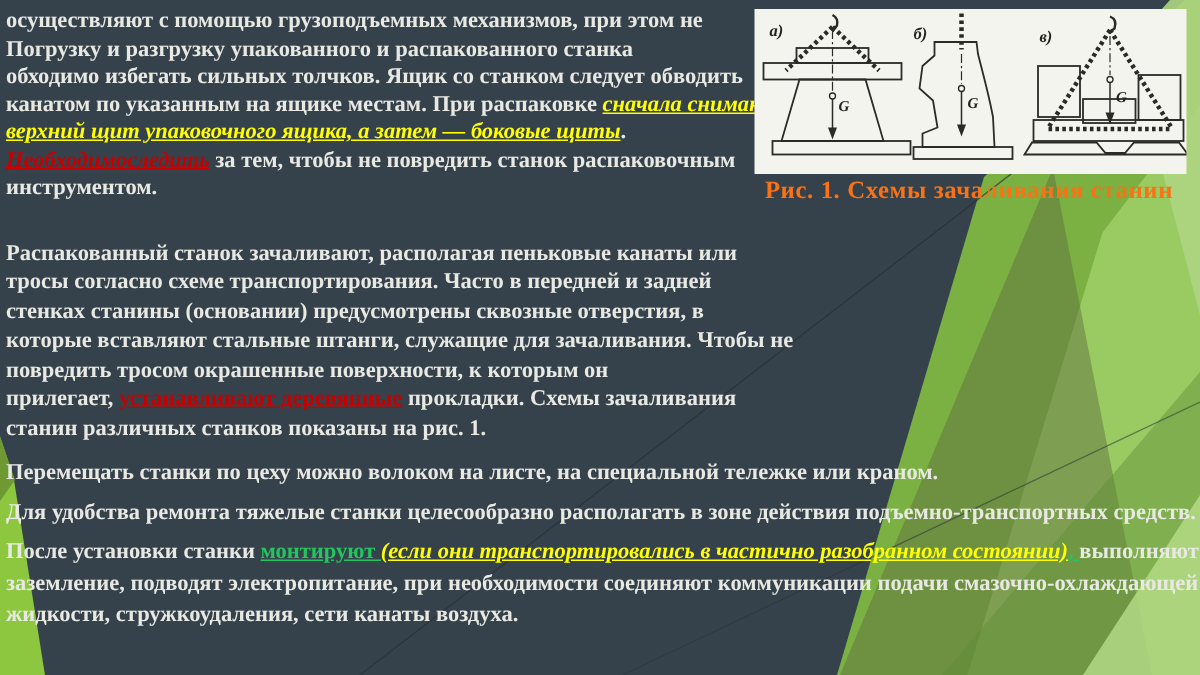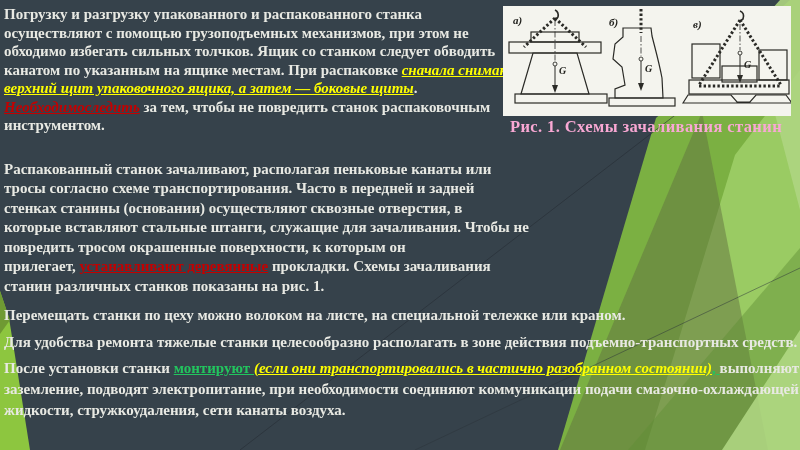--- a/index.html
+++ b/index.html
@@ -23,21 +23,21 @@
   .run.ri{color:#c40000;font-style:italic;text-decoration:underline;}
   .run.rb{color:#c40000;text-decoration:underline;}
   .figure{
     position:absolute;left:503px;top:6px;width:288px;height:110px;
     background:#f4f4ee;z-index:4;
   }
   .figure svg{display:block;width:100%;height:100%;}
   .caption{
     position:absolute;left:498px;top:117px;width:296px;z-index:5;
     text-align:center;font-weight:700;font-size:16.5px;letter-spacing:.4px;
-    color:#f9a8d4;
+    color:#f97316;
   }
   .schem-label{font:italic 700 11px "Liberation Serif",serif;fill:#23231f;}
   .g-label{font:italic 700 10px "Liberation Serif",serif;fill:#23231f;}
 </style>
 </head>
 <body>
 
 <div class="slide">
 
   <svg class="bg" viewBox="0 0 800 450">
@@ -49,32 +49,32 @@
     <polygon points="628,450 800,248 800,450" opacity="0.45" fill="#5f8f36"></polygon>
     <polygon points="800,330 800,450 722,450" opacity="0.8" fill="#b6dd8a"></polygon>
     <line x1="240" y1="450" x2="700" y2="96" stroke="#262d34" stroke-width="0.9" opacity="0.65"></line>
     <line x1="415" y1="450" x2="800" y2="268" stroke="#2b333a" stroke-width="0.9" opacity="0.55"></line>
     <polygon points="0,291 9,318 30,450 0,450" fill="#8dc63f"></polygon>
     <polygon points="0,291 10,320 0,334" fill="#6f9a33"></polygon>
   </svg>
 
   <div class="textwrap">
     <div class="para p1">
+        <div class="line"><span class="run w">осуществляют с помощью  грузоподъемных механизмов, при этом не</span></div>
         <div class="line"><span class="run w">Погрузку и разгрузку упакованного и распакованного станка</span></div>
-        <div class="line"><span class="run w">осуществляют с помощью  грузоподъемных механизмов, при этом не</span></div>
         <div class="line"><span class="run w">обходимо избегать сильных толчков. Ящик со станком следует обводить</span></div>
         <div class="line"><span class="run w">канатом по указанным на ящике местам. При распаковке </span><span class="run yi">сначала снимают</span></div>
         <div class="line"><span class="run yi">верхний щит упаковочного ящика, а затем — боковые щиты</span><span class="run w">.</span></div>
         <div class="line"><span class="run ri">Необходимоследить</span><span class="run w"> за тем, чтобы не повредить станок распаковочным</span></div>
         <div class="line"><span class="run w">инструментом.</span></div>
       </div>
     <div class="para p2">
         <div class="line"><span class="run w">Распакованный станок зачаливают, располагая пеньковые канаты или</span></div>
         <div class="line"><span class="run w">тросы согласно схеме транспортирования. Часто в передней и задней</span></div>
-        <div class="line"><span class="run w">стенках станины (основании) осуществляют сквозные отверстия, в</span></div>
+        <div class="line"><span class="run w">стенках станины (основании) предусмотрены сквозные отверстия, в</span></div>
         <div class="line"><span class="run w">которые вставляют стальные штанги, служащие для зачаливания. Чтобы не</span></div>
         <div class="line"><span class="run w">повредить тросом окрашенные поверхности, к которым он</span></div>
         <div class="line"><span class="run w">прилегает, </span><span class="run rb">устанавливают деревянные</span><span class="run w"> прокладки. Схемы зачаливания</span></div>
         <div class="line"><span class="run w">станин различных станков показаны на рис. 1.</span></div>
       </div>
     <div class="para p3">
         <div class="line"><span class="run w">Перемещать станки по цеху можно волоком на листе, на специальной тележке или краном.</span></div>
       </div>
     <div class="para p4">
         <div class="line"><span class="run w">Для удобства ремонта тяжелые станки целесообразно располагать в зоне действия подъемно-транспортных средств.</span></div>

